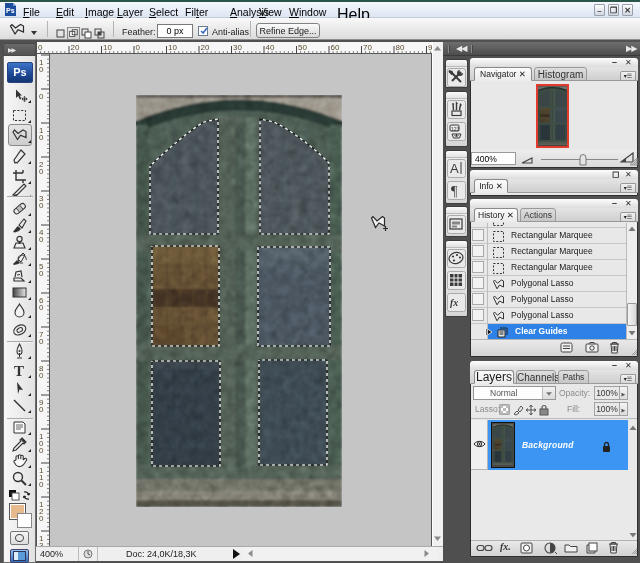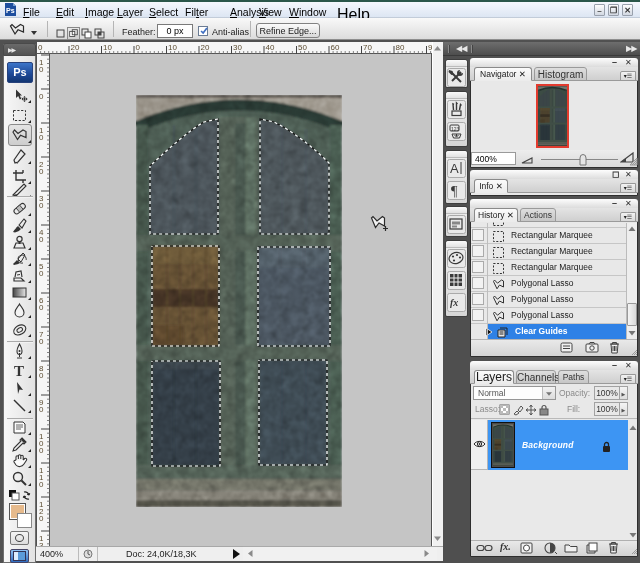--- a/index.html
+++ b/index.html
@@ -806,21 +806,21 @@
 <div class="ab" style="left:470px;top:361px;width:168px;height:196px;background:#e8e8e8;border:1px solid #2e2e2e;border-radius:3px 3px 0 0;"></div>
 <div class="ab" style="left:470px;top:361px;width:168px;height:9px;background:linear-gradient(#fdfdfd,#dcdcdc);border-radius:3px 3px 0 0;"></div>
 <div class="ab" style="left:612px;top:363px;width:9px;height:5px;color:#333;font-size:9px;line-height:4px;font-weight:bold;">–</div>
 <div class="ab" style="left:625px;top:363px;width:9px;height:5px;color:#333;font-size:8px;line-height:5px;">✕</div>
 <div class="ab" style="left:470px;top:370px;width:168px;height:14px;background:linear-gradient(#e4e4e4,#cfcfcf);border-bottom:1px solid #9a9a9a;"></div>
 <div class="ab" style="left:474px;top:370px;width:40px;height:14px;background:linear-gradient(#fbfbfb,#ececec);border:1px solid #8a8a8a;border-bottom:1px solid #ececec;color:#1a1a1a;border-radius:3px 3px 0 0;font-size:12px;text-align:center;line-height:13px;">Layers ✕</div>
 <div class="ab" style="left:516px;top:370px;width:40px;height:14px;background:linear-gradient(#dedede,#c6c6c6);border:1px solid #9a9a9a;color:#333;border-radius:3px 3px 0 0;font-size:10px;text-align:center;line-height:13px;">Channels</div>
 <div class="ab" style="left:558px;top:370px;width:31px;height:14px;background:linear-gradient(#dedede,#c6c6c6);border:1px solid #9a9a9a;color:#333;border-radius:3px 3px 0 0;font-size:8.5px;text-align:center;line-height:13px;">Paths</div>
 <div class="ab" style="left:620px;top:374px;width:16px;height:10px;background:linear-gradient(#f2f2f2,#d8d8d8);border:1px solid #999;border-radius:2px 0 0 0;font-size:6px;color:#222;text-align:center;line-height:9px;">▾☰</div>
 <div class="ab" style="left:471px;top:384px;width:166px;height:17px;background:#e8e8e8;"></div>
-<div class="ab" style="left:473px;top:386px;width:83px;height:14px;background:#fdfdfd;border:1px solid #969696;font-size:8.5px;line-height:13px;padding-left:4px;color:#555;">Normal</div>
+<div class="ab" style="left:473px;top:386px;width:83px;height:14px;background:#fdfdfd;border:1px solid #969696;font-size:8.5px;line-height:13px;padding-left:16px;color:#555;">Normal</div>
 <div class="ab" style="left:542px;top:387px;width:13px;height:12px;background:linear-gradient(#f2f2f2,#dcdcdc);border-left:1px solid #bbb;"></div>
 <svg class="ab" style="left:545px;top:391px;" width="8" height="6" viewBox="0 0 9 7">
     <path d="M1,1.5 L4.5,5.5 L8,1.5 Z" fill="#777"></path>
   </svg>
 <div class="ab" style="left:559px;top:388px;font-size:8.5px;color:#8a8a8a;">Opacity:</div>
 <div class="ab" style="left:594px;top:386px;width:26px;height:14px;background:#e8e8e8;border:1px solid #a2a2a2;font-size:8.5px;line-height:13px;text-align:center;color:#333;">100%</div>
 <div class="ab" style="left:620px;top:386px;width:8px;height:14px;background:linear-gradient(#f4f4f4,#ddd);border:1px solid #a2a2a2;border-left:none;font-size:5px;line-height:14px;color:#555;text-align:center;">▶</div>
 <div class="ab" style="left:471px;top:401px;width:166px;height:18px;background:#e8e8e8;border-bottom:1px solid #b9b9b9;"></div>
 <div class="ab" style="left:475px;top:404px;font-size:8.5px;color:#8a8a8a;">Lasso:</div>
 <svg class="ab" style="left:499px;top:404px;" width="12" height="12" viewBox="0 0 12 12">

